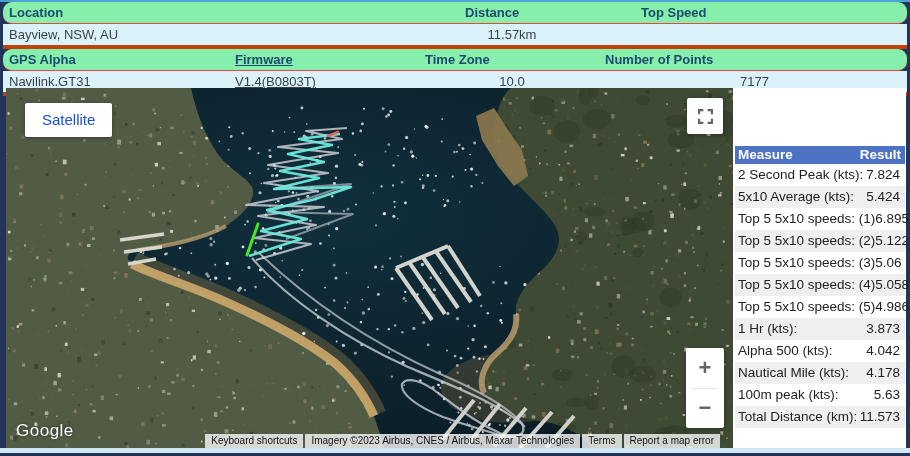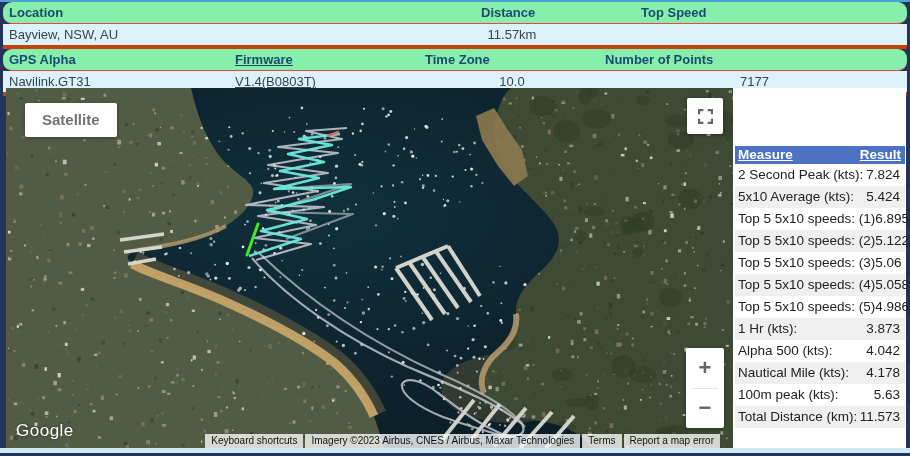--- a/index.html
+++ b/index.html
@@ -9,53 +9,53 @@
 
   
   .hdr{position:absolute;left:3px;top:2px;width:904px;height:84px;}
   .hrow{position:relative;width:100%;height:21px;}
   .hrow.lab{background:#86efac;border-bottom:1px solid #ef4444;border-radius:9px;}
   .hrow.val{background:#dbf2fb;border-bottom:4px solid #c2410c;}
   .cell{position:absolute;top:0;height:21px;line-height:21px;font-size:13px;white-space:nowrap;}
   .lab .cell{color:#1c4a70;font-weight:bold;}
   .val .cell{color:#39434f;}
   .c1{left:6px;}  .c2{left:232px;text-decoration:underline;}
-  .lbl-distance{left:448px;padding-left:30px;} .lbl-topspeed{left:638px;}
+  .lbl-distance{left:432px;padding-left:30px;} .lbl-topspeed{left:638px;}
   .lbl-timezone{left:422px;} .lbl-points{left:602px;}
   .ctr3{left:419px;width:180px;text-align:center;}
   .ctr4{left:599px;width:305px;text-align:center;}
 
   
   .map{position:absolute;left:6px;top:88px;width:727px;height:360px;background:#0d232e;overflow:hidden;}
   .map svg.scene{position:absolute;left:0;top:0;}
 
   .mapctl{position:absolute;left:19px;top:15px;height:34px;display:flex;
           box-shadow:0 1px 4px rgba(0,0,0,.35);border-radius:2px;overflow:hidden;}
   .mapctl .btn{background:#fff;height:34px;line-height:34px;padding:0 17px;font-size:15px;cursor:pointer;}
-  .mapctl .btn.sat{color:#737373;font-weight:bold;}
+  .mapctl .btn.sat{color:#1d4ed8;font-weight:normal;}
 
   .fsbtn{position:absolute;right:10px;top:10px;width:36px;height:36px;background:#fff;border-radius:2px;
          box-shadow:0 1px 4px rgba(0,0,0,.35);display:flex;align-items:center;justify-content:center;cursor:pointer;}
 
   .zoomctl{position:absolute;right:9px;bottom:20px;width:38px;height:80px;background:#fff;border-radius:2px;
            box-shadow:0 1px 4px rgba(0,0,0,.35);display:flex;flex-direction:column;}
   .zoomctl .zbtn{flex:1;display:flex;align-items:center;justify-content:center;font-size:22px;font-weight:bold;
                  color:#666;cursor:pointer;}
   .zoomctl .zdiv{height:1px;background:#e6e6e6;margin:0 6px;}
 
   .glogo{position:absolute;left:10px;bottom:7px;color:#fff;font-size:17px;font-weight:normal;letter-spacing:.5px;
          text-shadow:0 0 3px rgba(0,0,0,.6);}
   .attrib{position:absolute;right:13px;bottom:0;display:flex;gap:2px;}
   .attrib .chip{background:rgba(245,245,245,.82);color:#111;font-size:10px;line-height:14px;height:14px;
                 padding:0 6px;white-space:nowrap;cursor:pointer;}
 
   
   .panel{position:absolute;left:733px;top:88px;width:173px;height:360px;background:#fff;}
   .mtable{position:absolute;left:2px;top:58px;width:170px;}
-  .mhead{display:flex;background:#4d72c4;color:#fff;font-weight:bold;font-size:13.5px;height:18px;line-height:18px;text-decoration:underline;}
+  .mhead{display:flex;background:#4d72c4;color:#fff;font-weight:bold;font-size:13.5px;height:18px;line-height:18px;}
   .mhead .hl{flex:1;padding-left:3px;}
   .mhead .hr{width:52px;text-align:right;padding-right:4px;}
   .mrow{display:flex;height:22px;line-height:22px;font-size:13.5px;color:#222;background:#fff;}
   .mrow.alt{background:#efefef;}
   .mlabel{flex:1;padding-left:3px;white-space:nowrap;}
   .mvalue{width:50px;text-align:right;padding-right:5px;}
 
   .botstrip{position:absolute;left:0;top:448px;width:910px;height:5px;background:#cfe8f4;}
 </style>
 </head>

